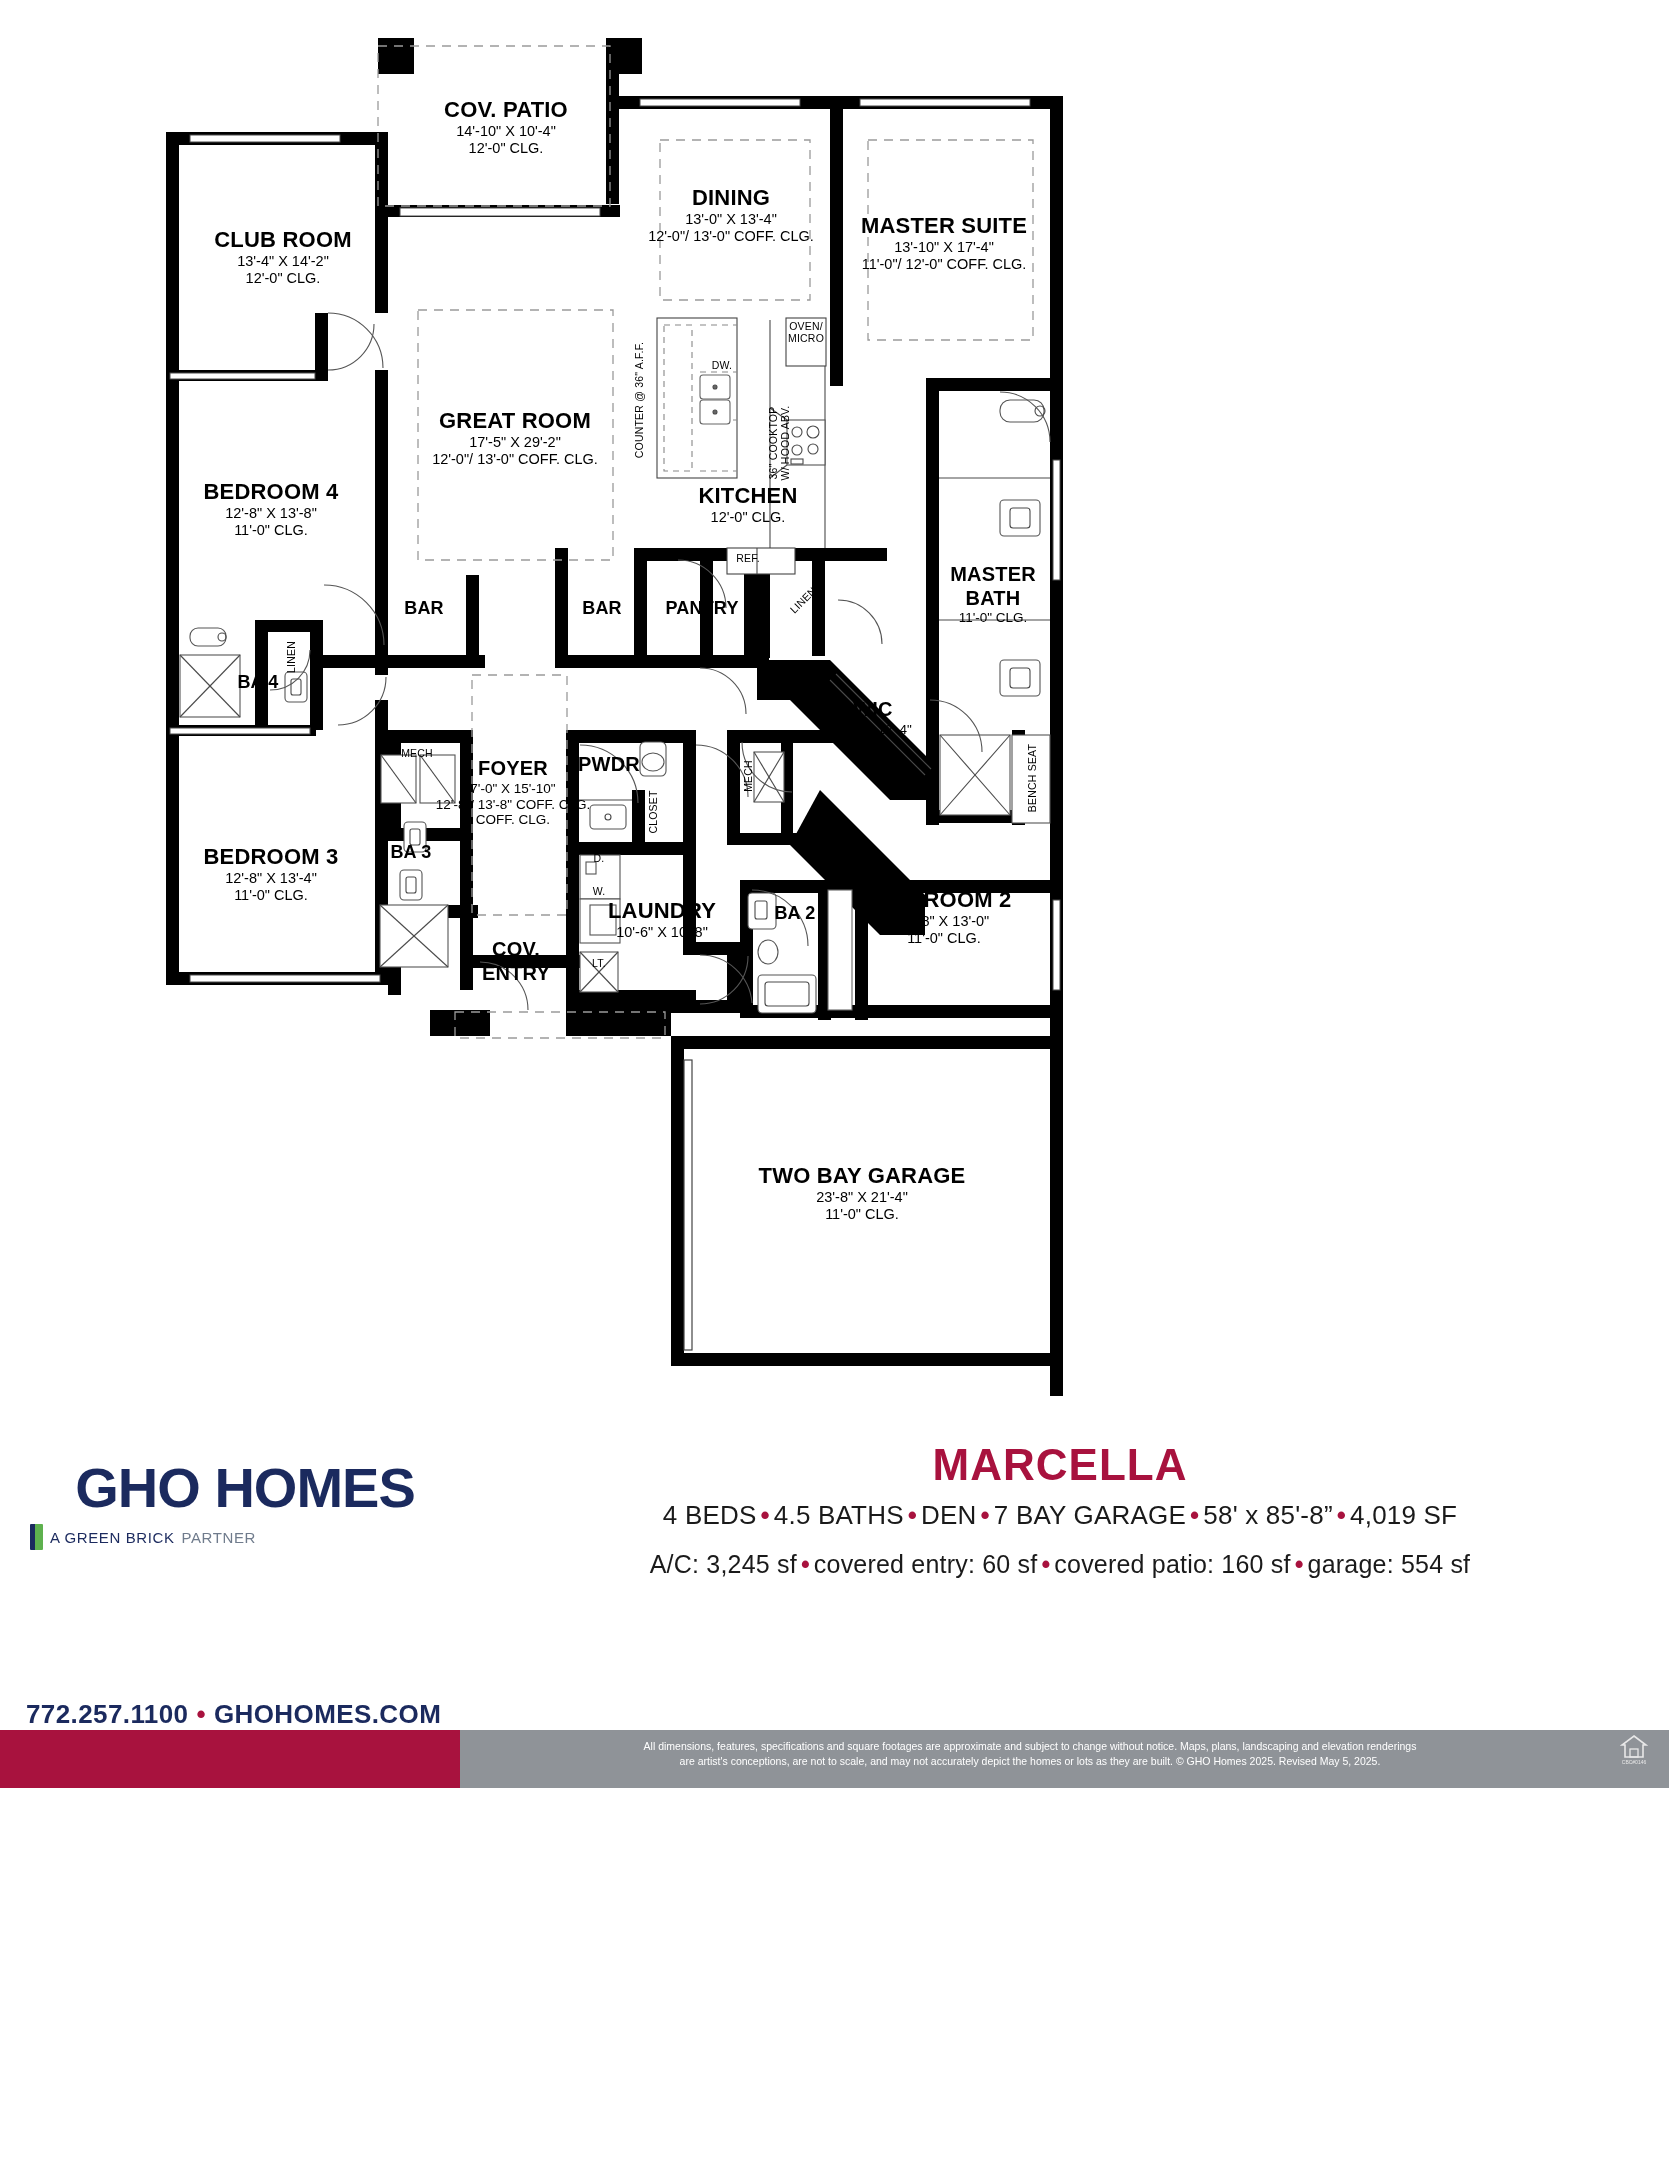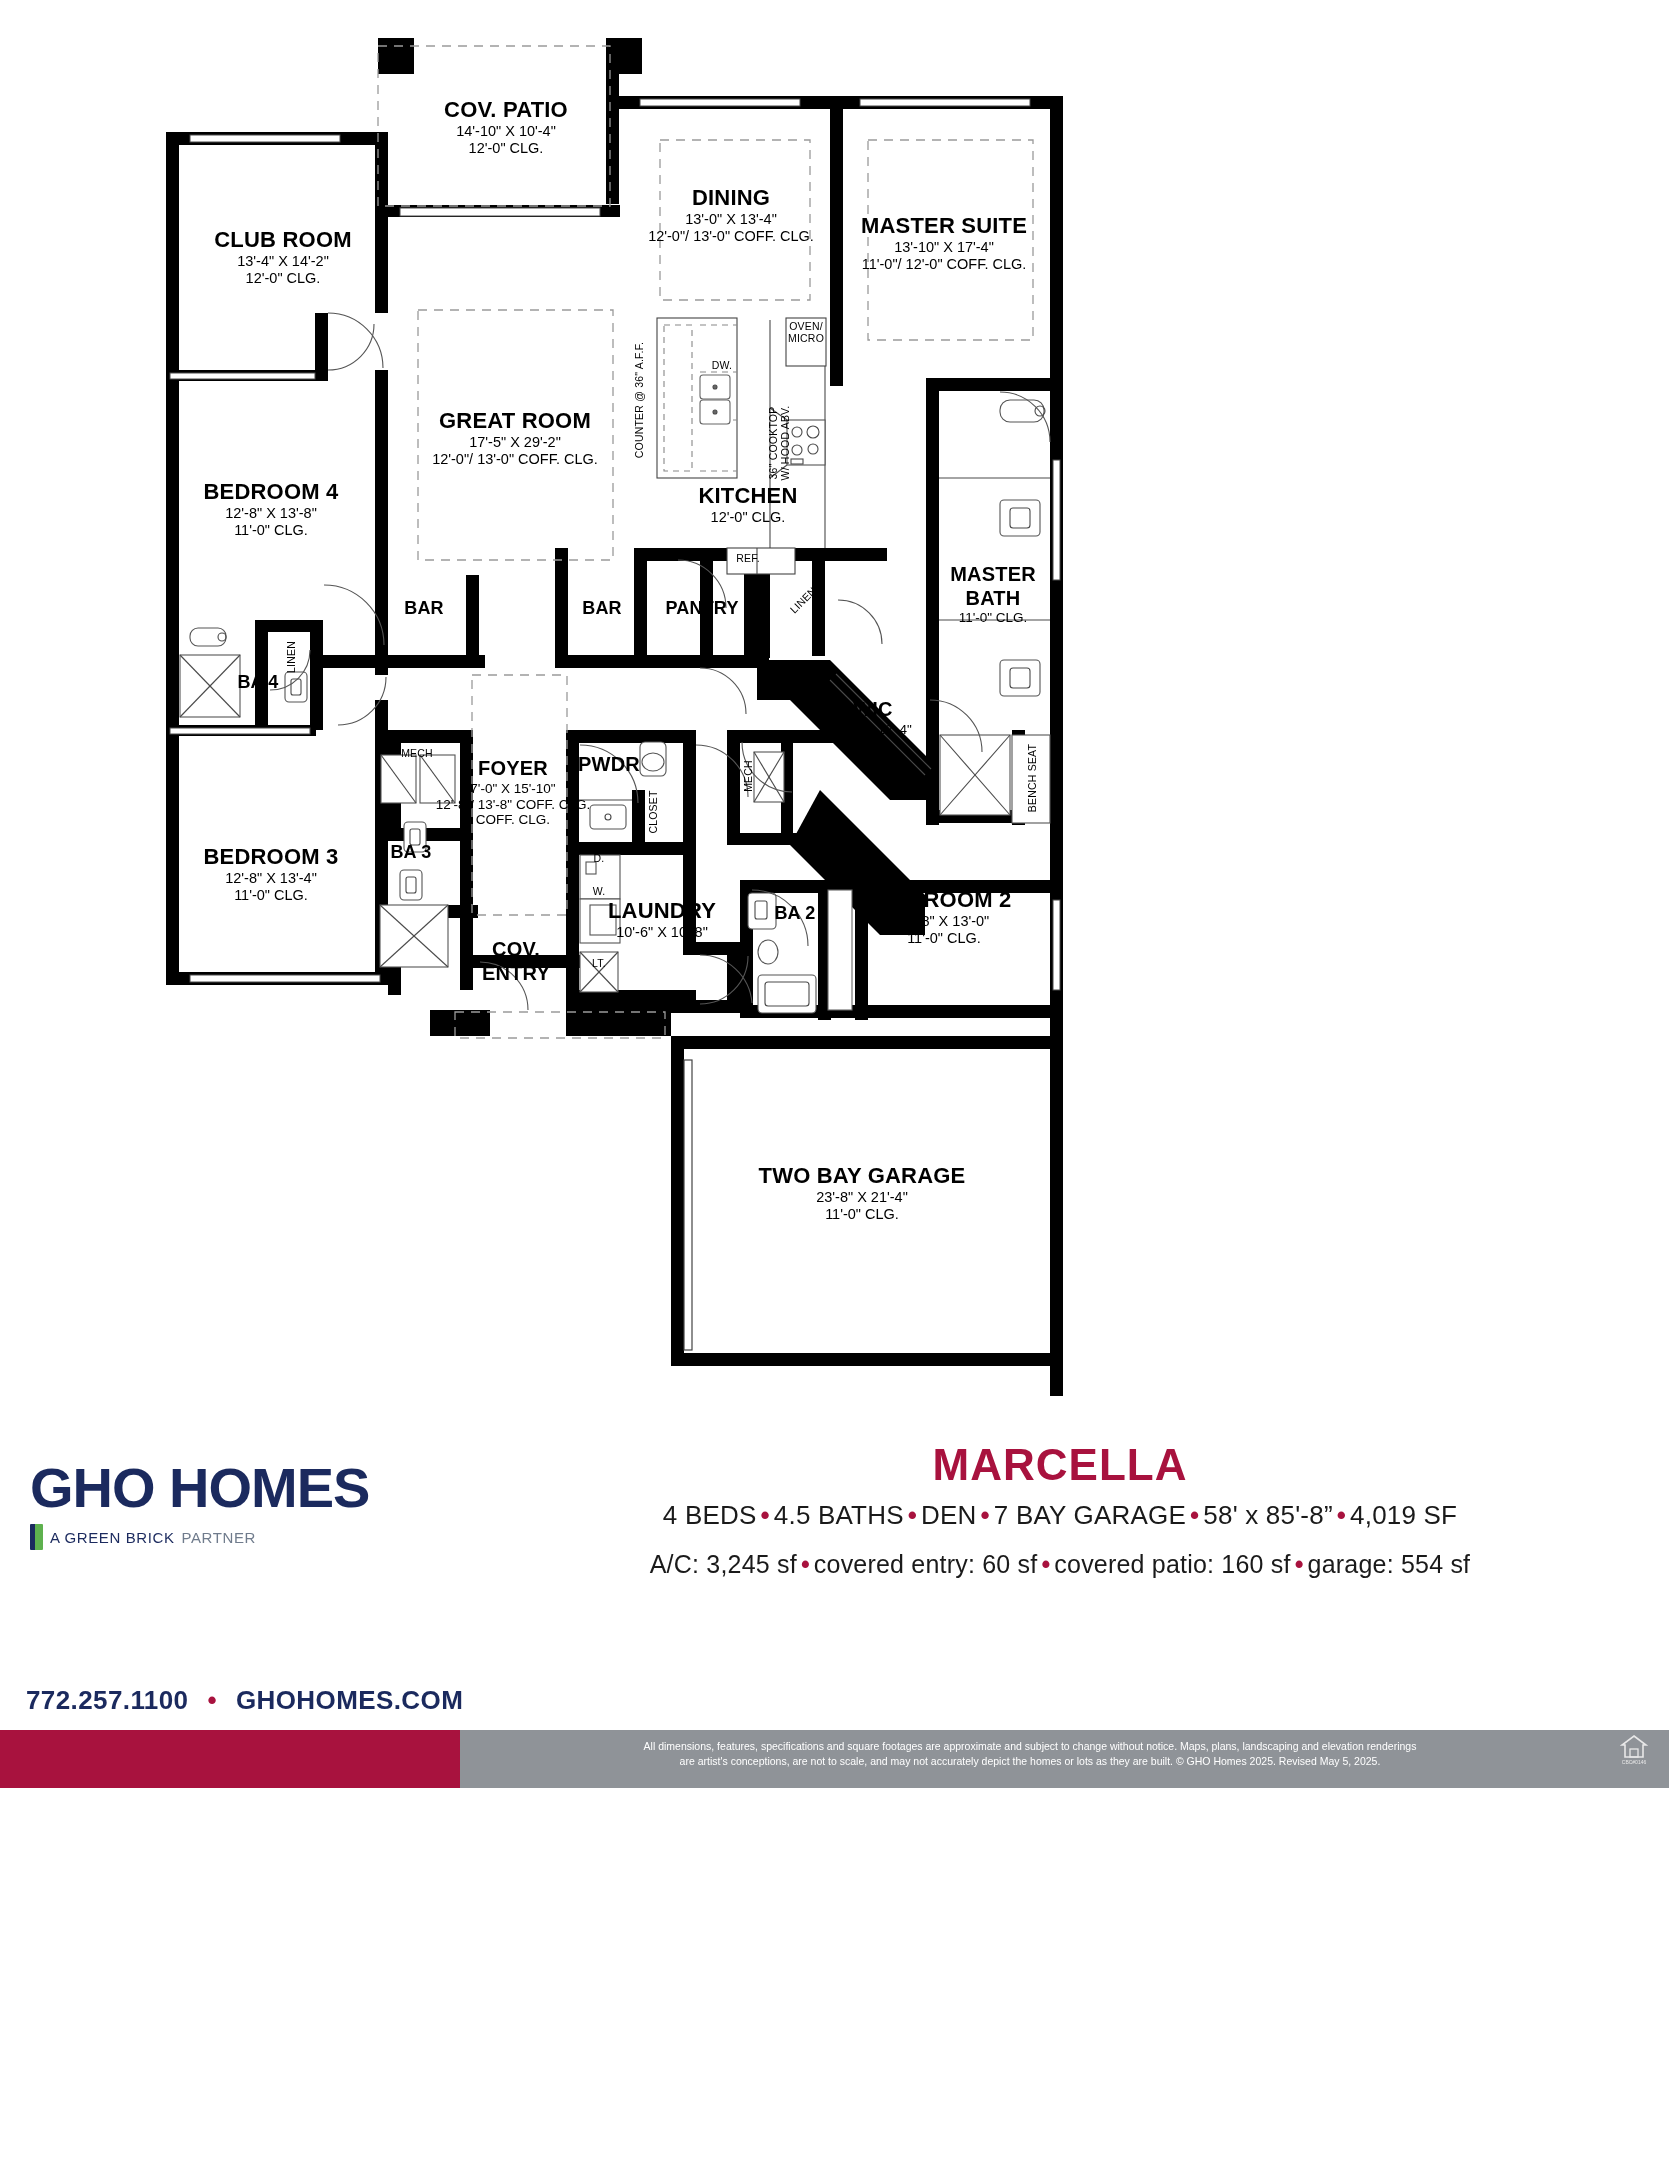--- a/index.html
+++ b/index.html
@@ -56,21 +56,21 @@
   
   #footer {
     position: absolute;
     left: 0; top: 1400px;
     width: 1669px; height: 760px;
     background: #ffffff;
   }
   #brandblock {
     position: absolute;
     left: 30px; top: 55px;
-    width: 430px; height: 200px;
+    width: 430px; height: 200px; text-align: center;
   }
   .gho-word {
     font-size: 56px;
     font-weight: bold;
     color: #1b2a5e;
     letter-spacing: -1px;
     font-family: "Liberation Sans", sans-serif;
   }
   .gho-sub {
     margin-top: 4px;
@@ -86,27 +86,26 @@
     display: inline-block;
     width: 13px; height: 26px;
     background: linear-gradient(to right, #1b2a5e 0 5px, #5eb14e 5px 13px);
     border-radius: 1px;
   }
   #phonebar {
     position: absolute;
     left: 0; top: 270px;
     width: 460px; height: 60px;
     background: #ffffff;
-    display: flex; align-items: center;
+    display: flex; align-items: flex-end;
     padding-left: 26px;
     font-size: 26px;
     font-weight: bold;
     color: #1b2a5e;
     letter-spacing: .4px;
-    gap: 11px;
   }
   #redbar {
     position: absolute;
     left: 0; top: 330px;
     width: 460px; height: 58px;
     background: #a8123e;
   }
   #graybar {
     position: absolute;
     left: 460px; top: 330px;

